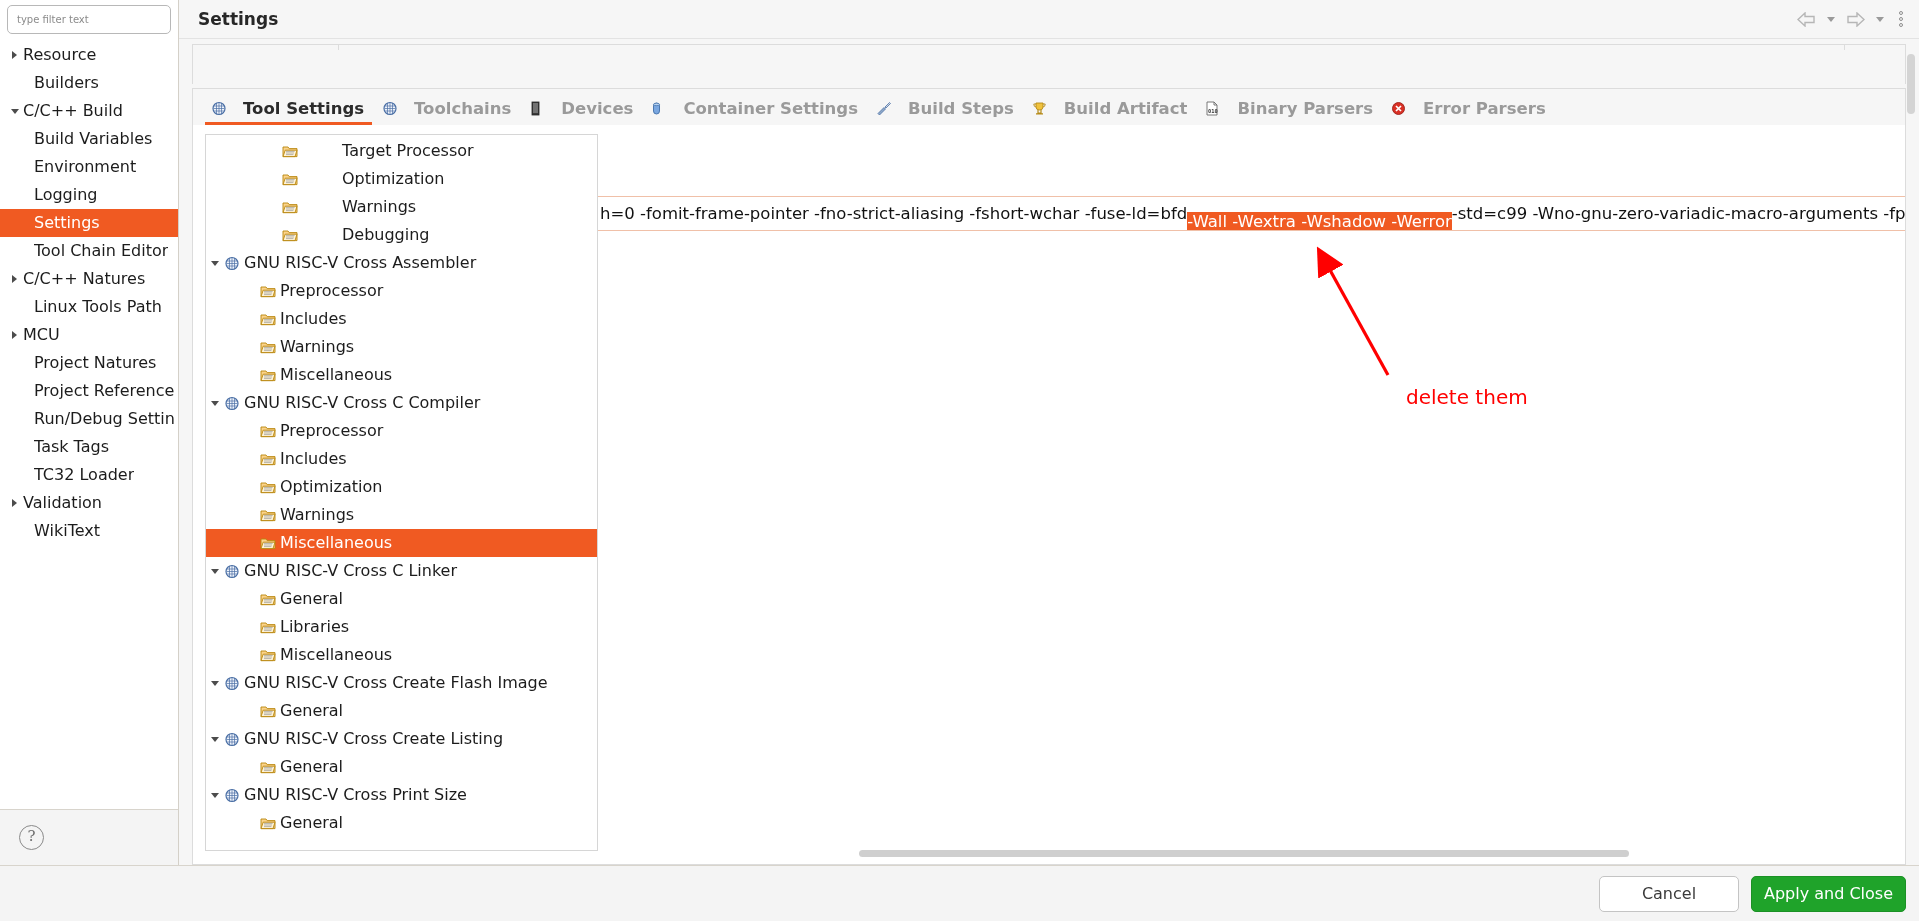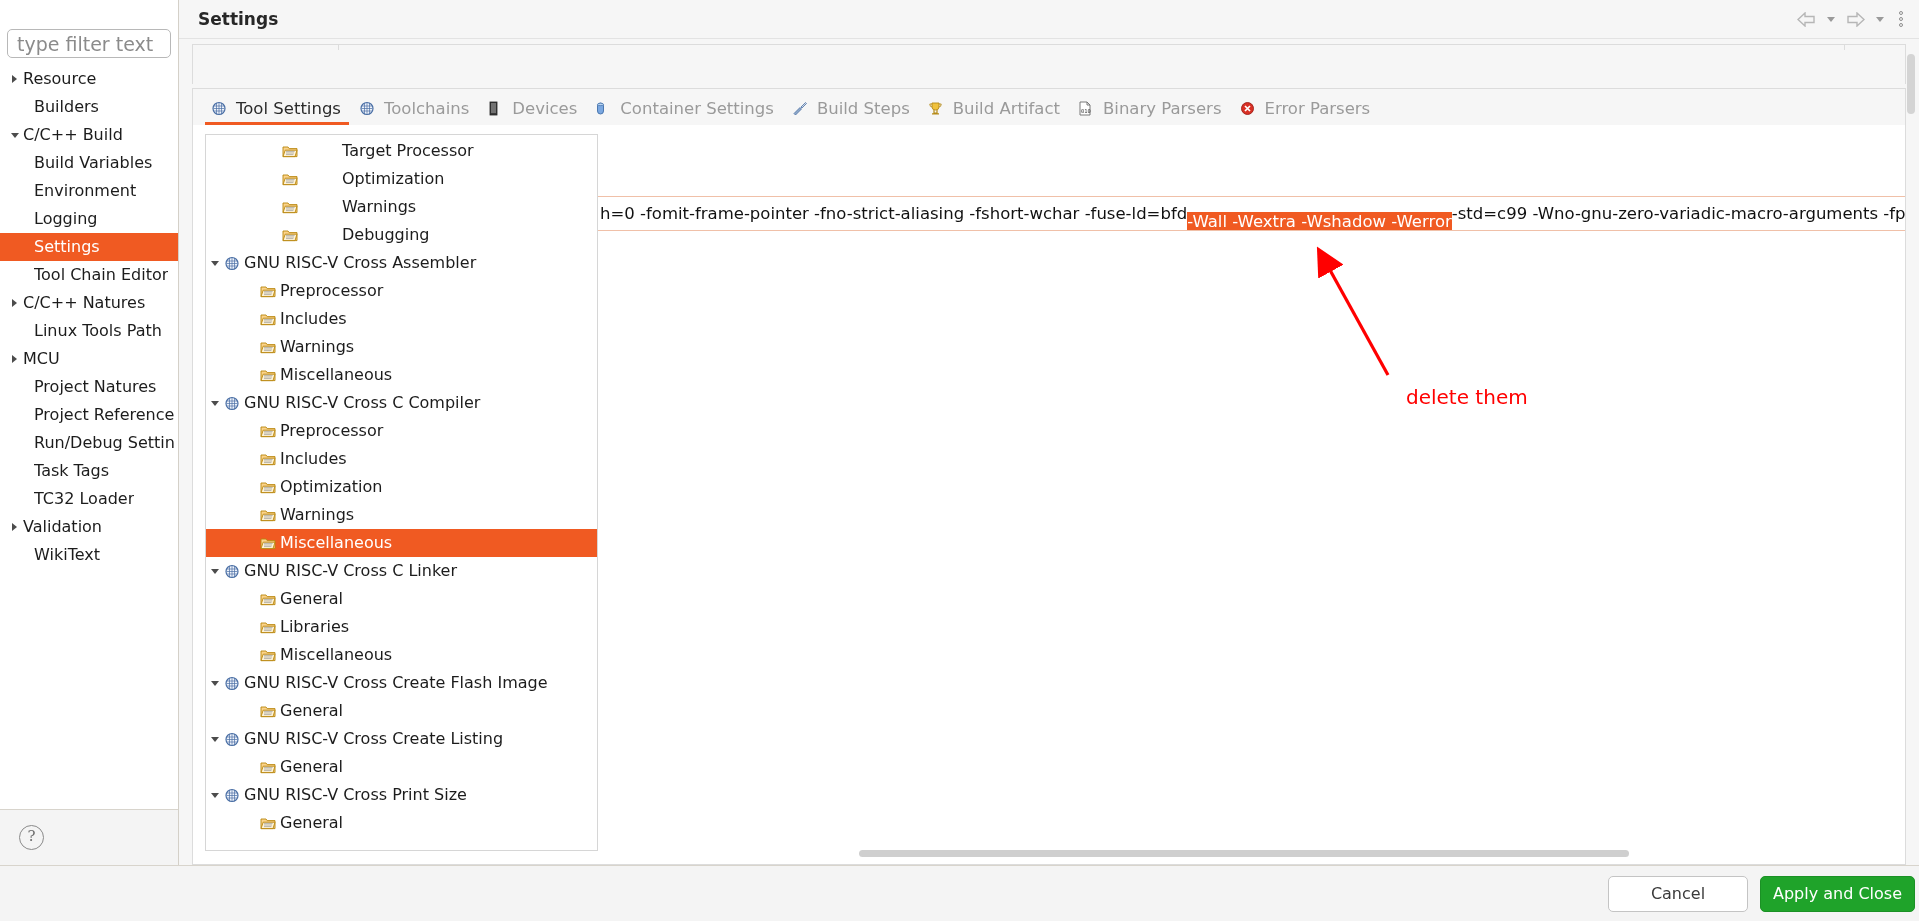--- a/index.html
+++ b/index.html
@@ -45,25 +45,24 @@
     padding: 5px 7px 6px 7px;
   }
   #filter-input {
     width: 100%;
     box-sizing: border-box;
     height: 29px;
     border: 1px solid #b8b8b8;
     border-radius: 5px;
     background: #ffffff;
     font-family: "DejaVu Sans", "Liberation Sans", sans-serif;
-    font-size: 19px;
+    font-size: 10px;
     color: #2e2e2e;
     padding: 0 9px;
     outline: none;
-    margin-top: 24px;
   }
   #filter-input::placeholder { color: #8b8b8b; }
 
   #nav-tree {
     flex: 1;
     overflow: hidden;
     padding-top: 1px;
     white-space: nowrap;
   }
   .nav-row {
@@ -212,25 +211,25 @@
     height: 36px;
     flex: 0 0 36px;
     display: flex;
     align-items: flex-end;
     padding-left: 10px;
     gap: 0px;
   }
   .tab {
     display: flex;
     align-items: center;
-    gap: 9px;
+    gap: 16px;
     height: 33px;
     padding: 0 10px 0 8px;
     font-size: 16.5px;
-    font-weight: normal;
+    font-weight: bold;
     color: #9a9a9a;
     cursor: pointer;
     position: relative;
     white-space: nowrap;
     justify-content: center;
   }
   .tab.active { color: #2b2b2b; }
   .tab.active::after {
     content: "";
     position: absolute;
@@ -367,21 +366,21 @@
 
   
   #footer {
     height: 55px;
     flex: 0 0 55px;
     background: #f4f4f4;
     border-top: 1px solid #d8d4cc;
     display: flex;
     align-items: center;
     justify-content: flex-end;
-    padding-right: 4px;
+    padding-right: 13px;
     gap: 12px;
   }
   .btn {
     height: 36px;
     min-width: 140px;
     border-radius: 5px;
     font-size: 16px;
     font-family: "DejaVu Sans", "Liberation Sans", sans-serif;
     cursor: pointer;
     display: flex;

